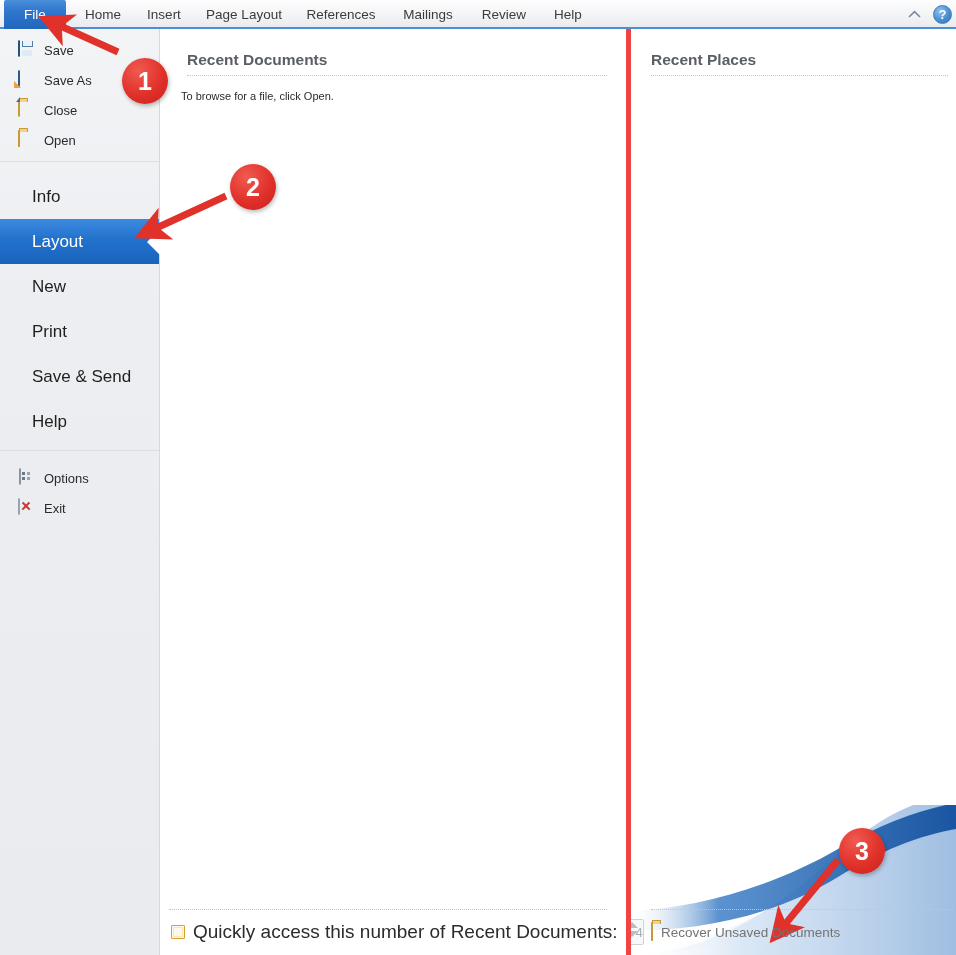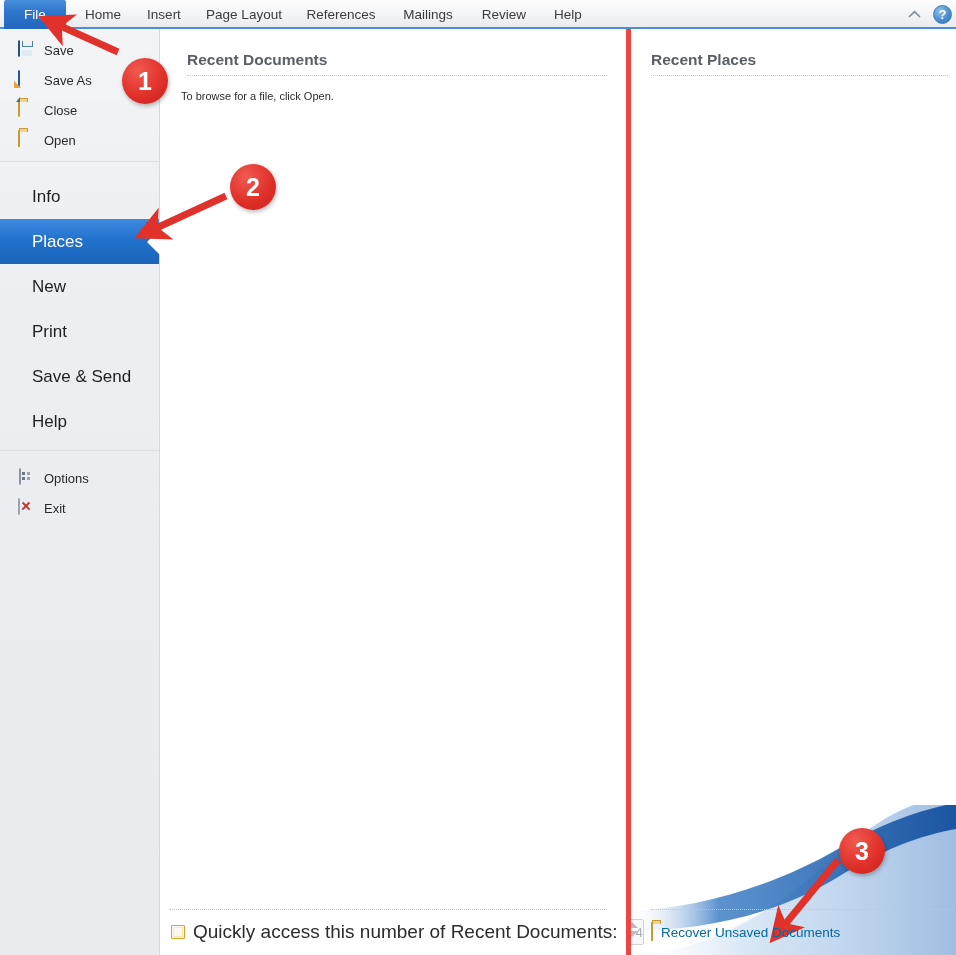--- a/index.html
+++ b/index.html
@@ -363,21 +363,21 @@
   .recover-row {
     display: flex;
     align-items: center;
     height: 44px;
     padding-left: 20px;
     position: relative;
     z-index: 2;
   }
   .recover-row .lbl {
     font-size: 13.5px;
-    color: #0369a1;
+    color: #737373;
     margin-left: 8px;
   }
 
   
   .anno-layer {
     position: absolute;
     inset: 0;
     width: 956px; height: 955px;
     pointer-events: none;
   }
@@ -439,21 +439,21 @@
         <div class="nav-item">
           <span class="nav-ico"><span class="ico-folder-open"></span></span>
           <span>Open</span>
         </div>
       </div>
 
       <div class="nav-sep"></div>
 
       <div class="nav-group">
         <div class="nav-item big">Info</div>
-        <div class="nav-item big active">Places</div>
+        <div class="nav-item big active">Layout</div>
         <div class="nav-item big">New</div>
         <div class="nav-item big">Print</div>
         <div class="nav-item big">Save &amp; Send</div>
         <div class="nav-item big">Help</div>
       </div>
 
       <div class="nav-sep"></div>
 
       <div class="nav-group">
         <div class="nav-item">

